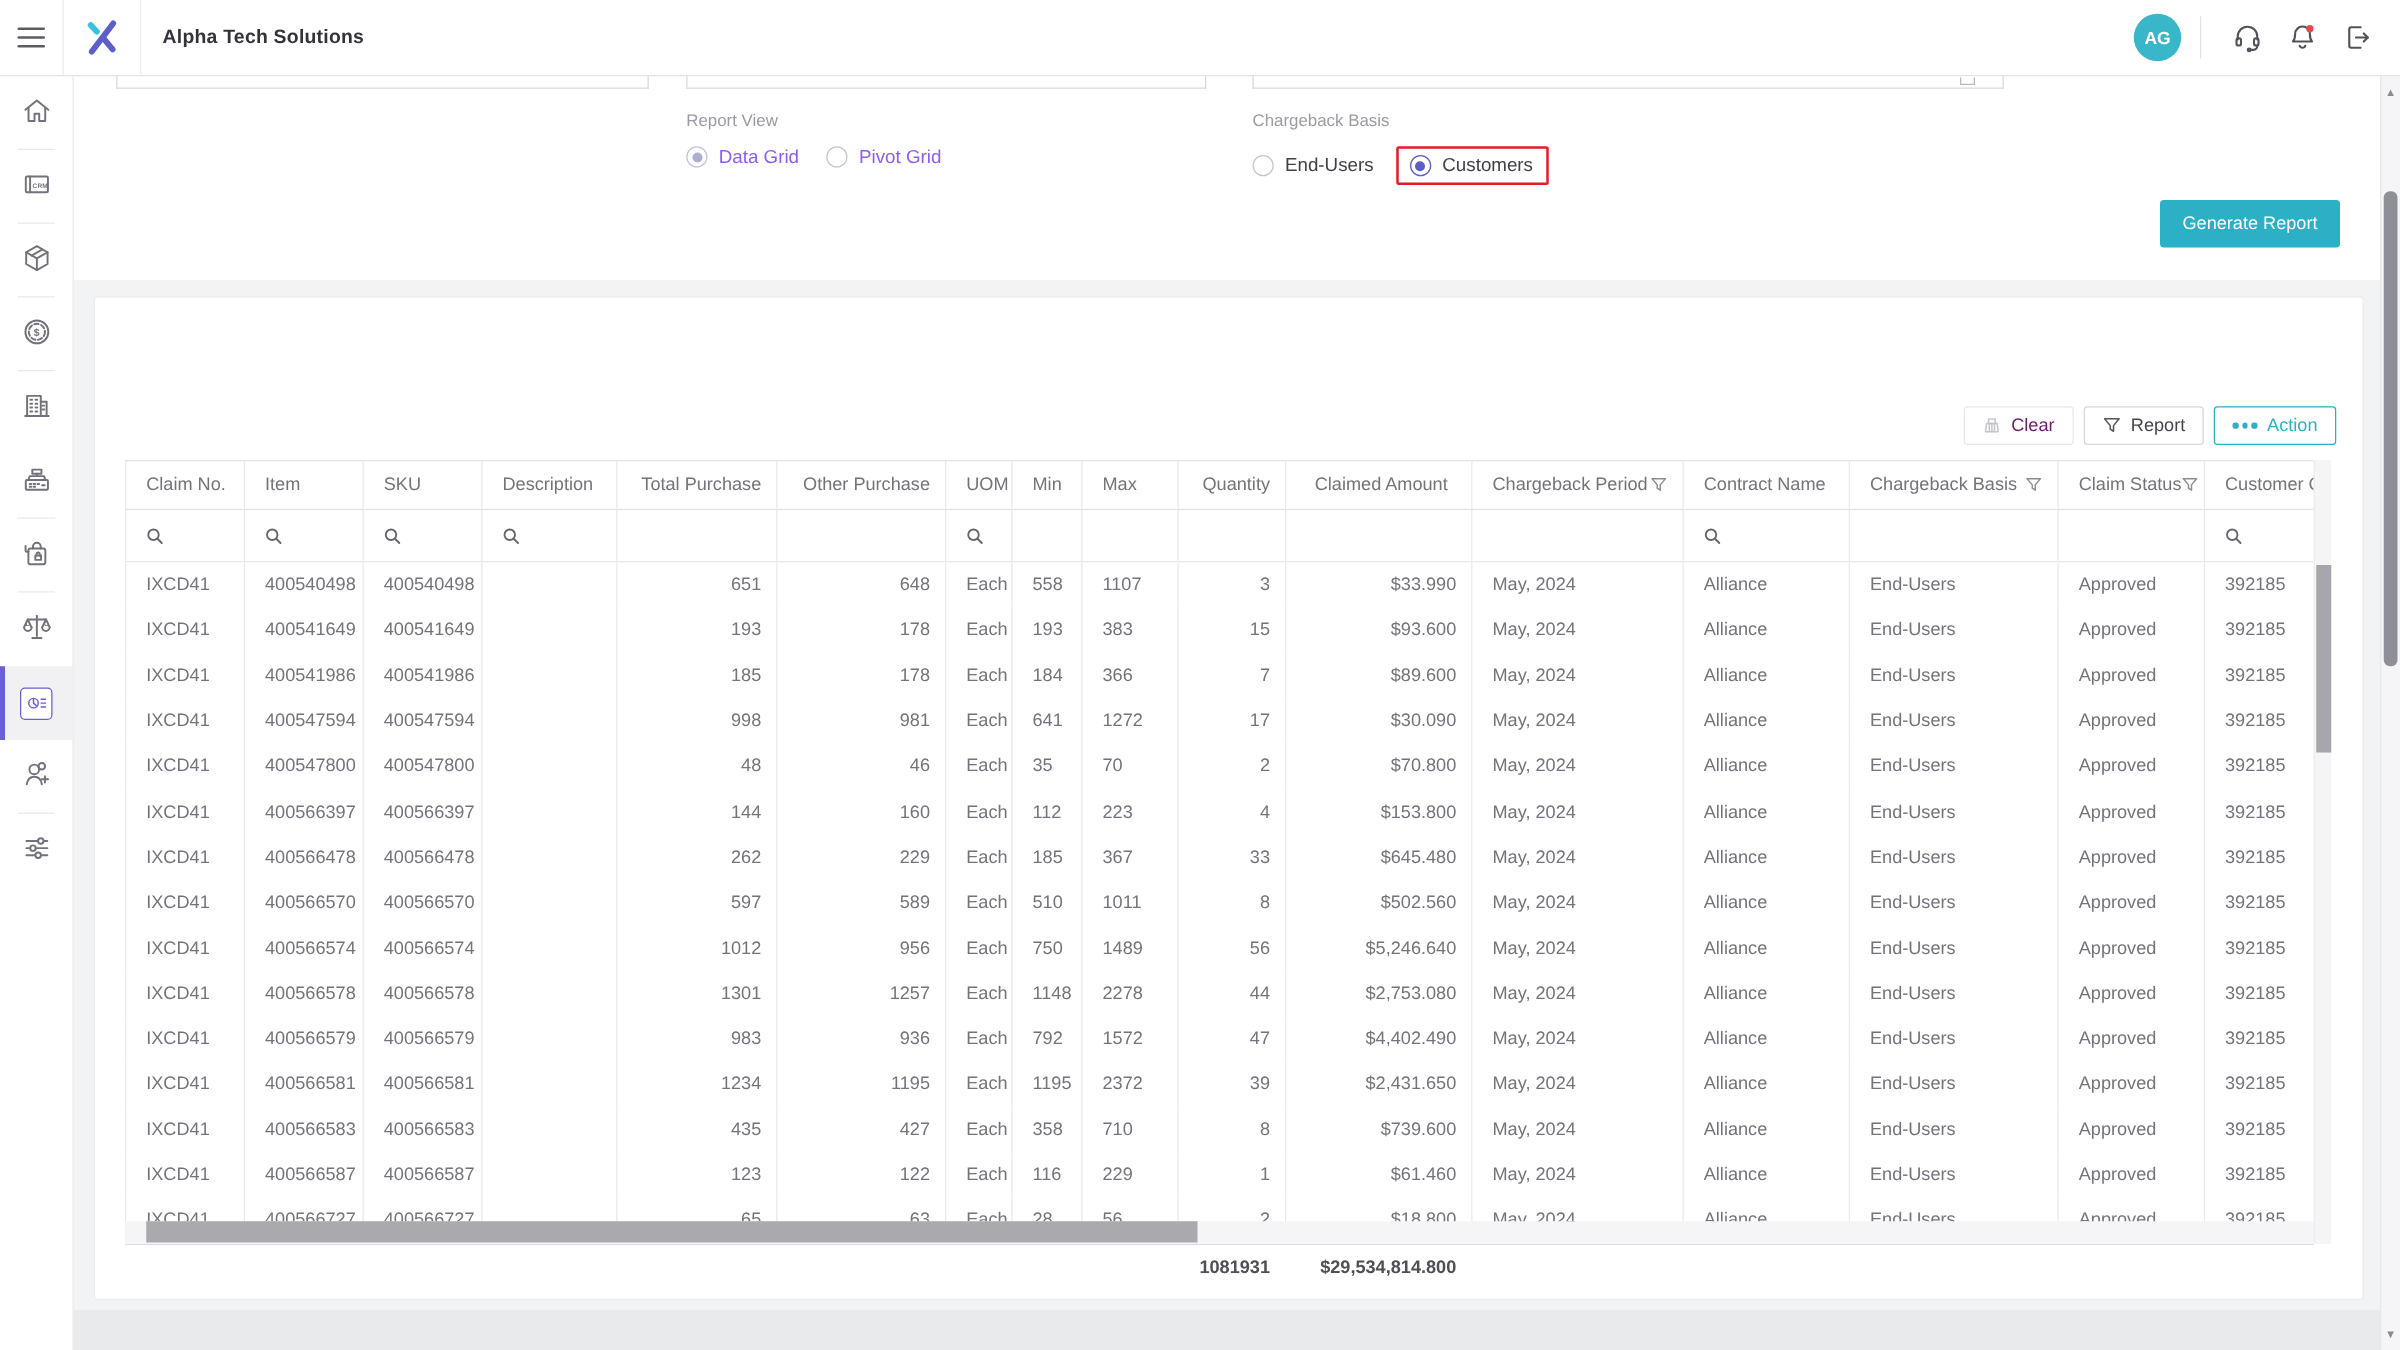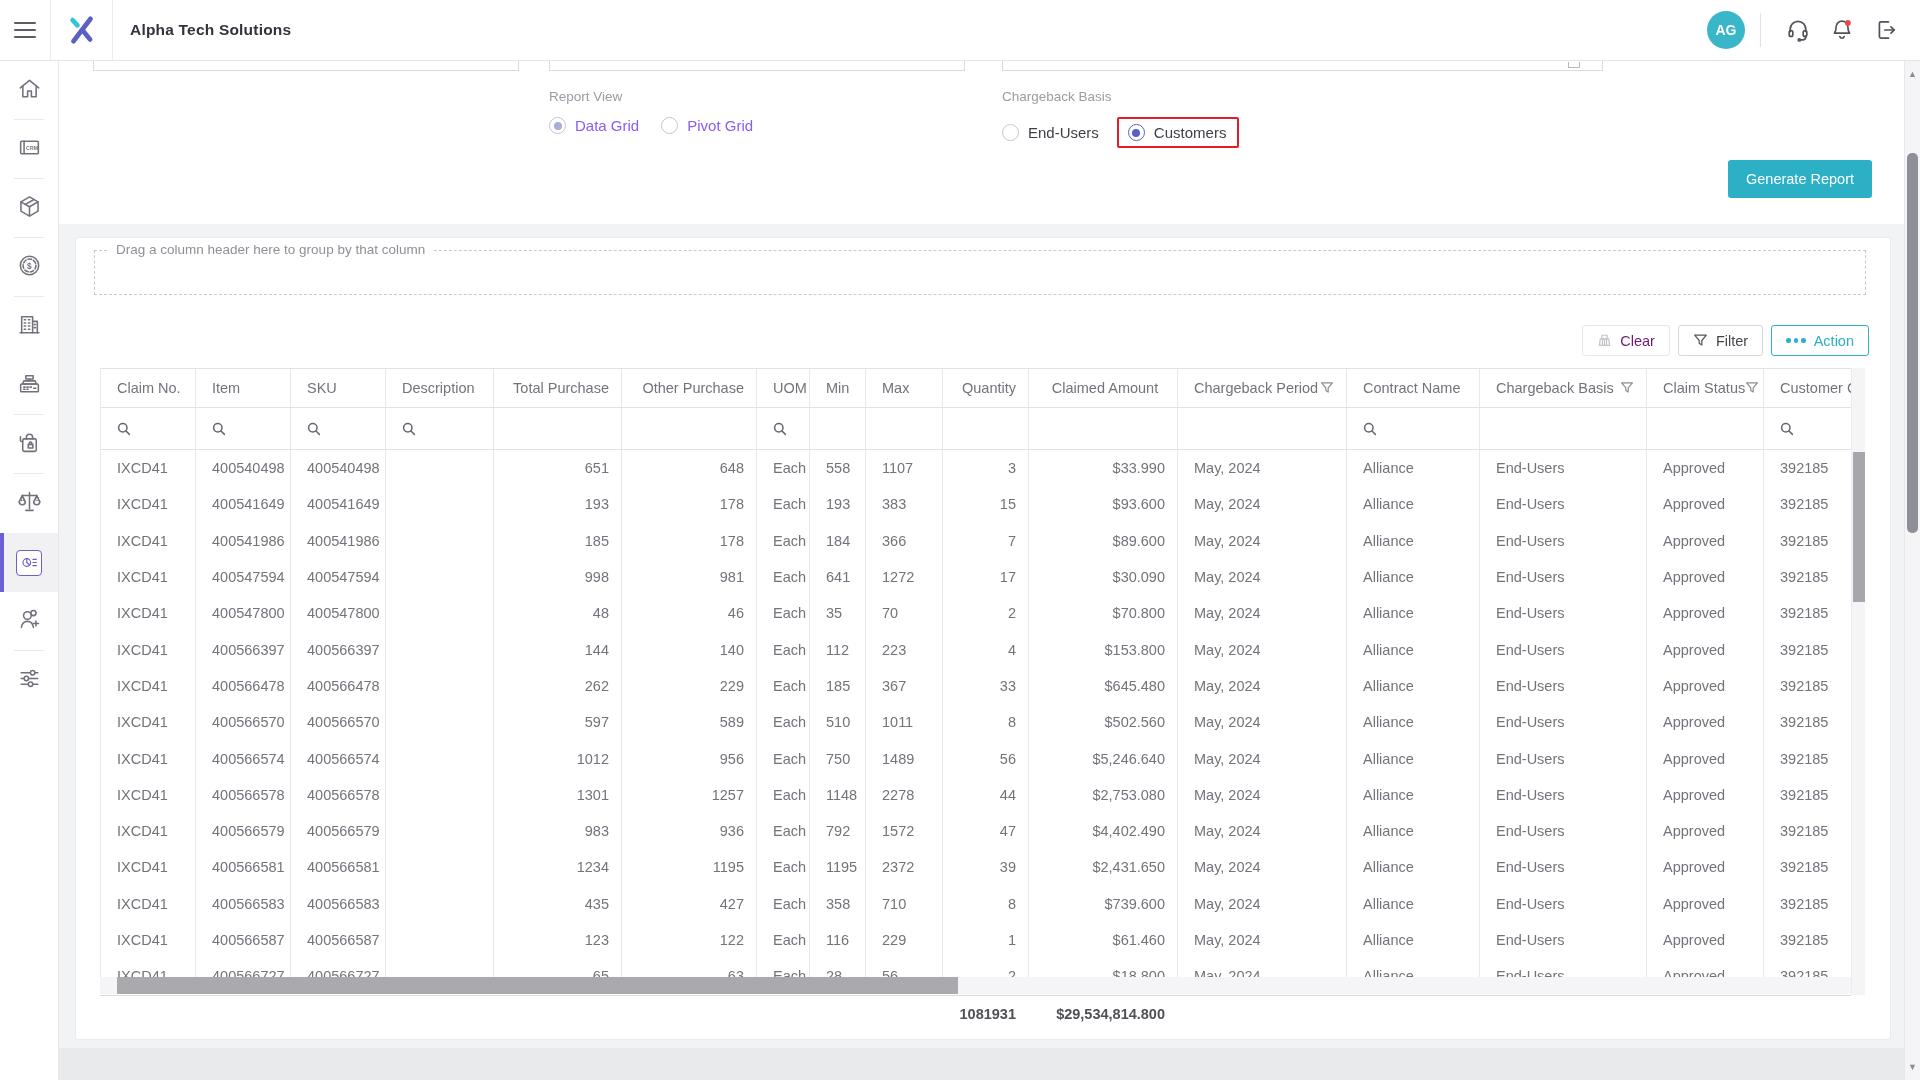--- a/index.html
+++ b/index.html
@@ -296,38 +296,35 @@
           <span class="radio sel"></span>
           <span class="rlabel">Customers</span>
         </span>
       </div>
     </div>
 
     <button class="generate-btn">Generate Report</button>
   </div>
 
   <div class="card">
-    <div class="dragbox">
-      <span class="hint">Drag a column header here to group by that column</span>
-    </div>
 
     <div class="toolbar">
       <button class="tbtn disabled">
         <svg viewBox="0 0 16 16">
             <path d="M5.2 2.4h5.6v3.8H5.2z"></path>
             <path d="M3.5 6.2h9l.9 7H2.6Z"></path>
             <path d="M5.8 6.2v7M8 6.2v7M10.2 6.2v7"></path>
           </svg>
         <span>Clear</span>
       </button>
       <button class="tbtn">
         <svg viewBox="0 0 16 16">
             <path d="M1.8 2.2h12.4L9.4 8v4.8l-2.8-1.9V8Z"></path>
           </svg>
-        <span>Filter</span>
+        <span>Report</span>
       </button>
       <button class="tbtn accent">
         <span class="dots">
             <i></i>
             <i></i>
             <i></i>
           </span>
         <span>Action</span>
       </button>
     </div>
@@ -555,21 +552,21 @@
             <div class="cell" style="width: 167px;">End-Users</div>
             <div class="cell" style="width: 117px;">Approved</div>
             <div class="cell" style="width: 120px;">392185</div>
           </div>
           <div class="grow grid-row">
             <div class="cell" style="width: 95px;">IXCD41</div>
             <div class="cell" style="width: 95px;">400566397</div>
             <div class="cell" style="width: 95px;">400566397</div>
             <div class="cell" style="width: 108px;"></div>
             <div class="cell r" style="width: 128px;">144</div>
-            <div class="cell r" style="width: 135px;">140</div>
+            <div class="cell r" style="width: 135px;">160</div>
             <div class="cell" style="width: 53px;">Each</div>
             <div class="cell" style="width: 56px;">112</div>
             <div class="cell" style="width: 77px;">223</div>
             <div class="cell r" style="width: 86px;">4</div>
             <div class="cell r" style="width: 149px;">$153.800</div>
             <div class="cell" style="width: 169px;">May, 2024</div>
             <div class="cell" style="width: 133px;">Alliance</div>
             <div class="cell" style="width: 167px;">End-Users</div>
             <div class="cell" style="width: 117px;">Approved</div>
             <div class="cell" style="width: 120px;">392185</div>

